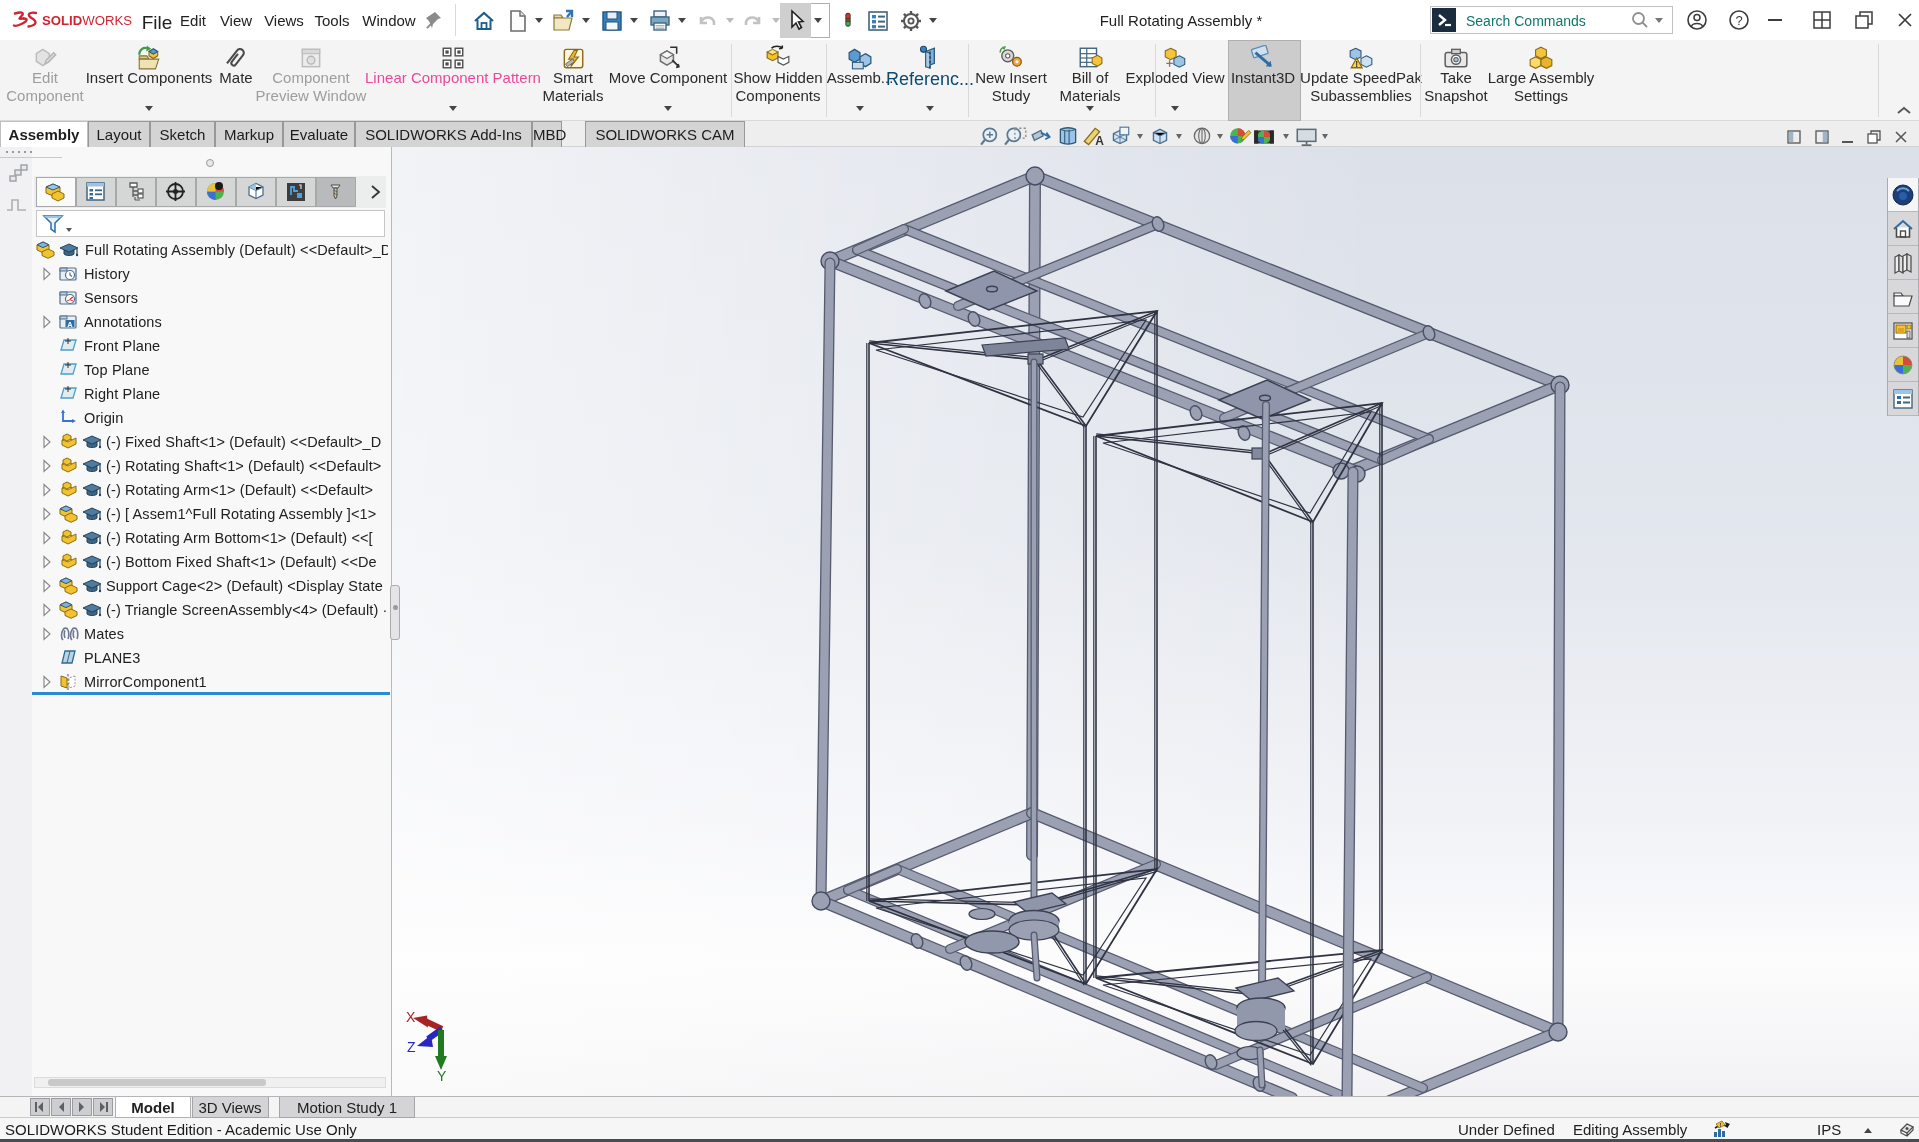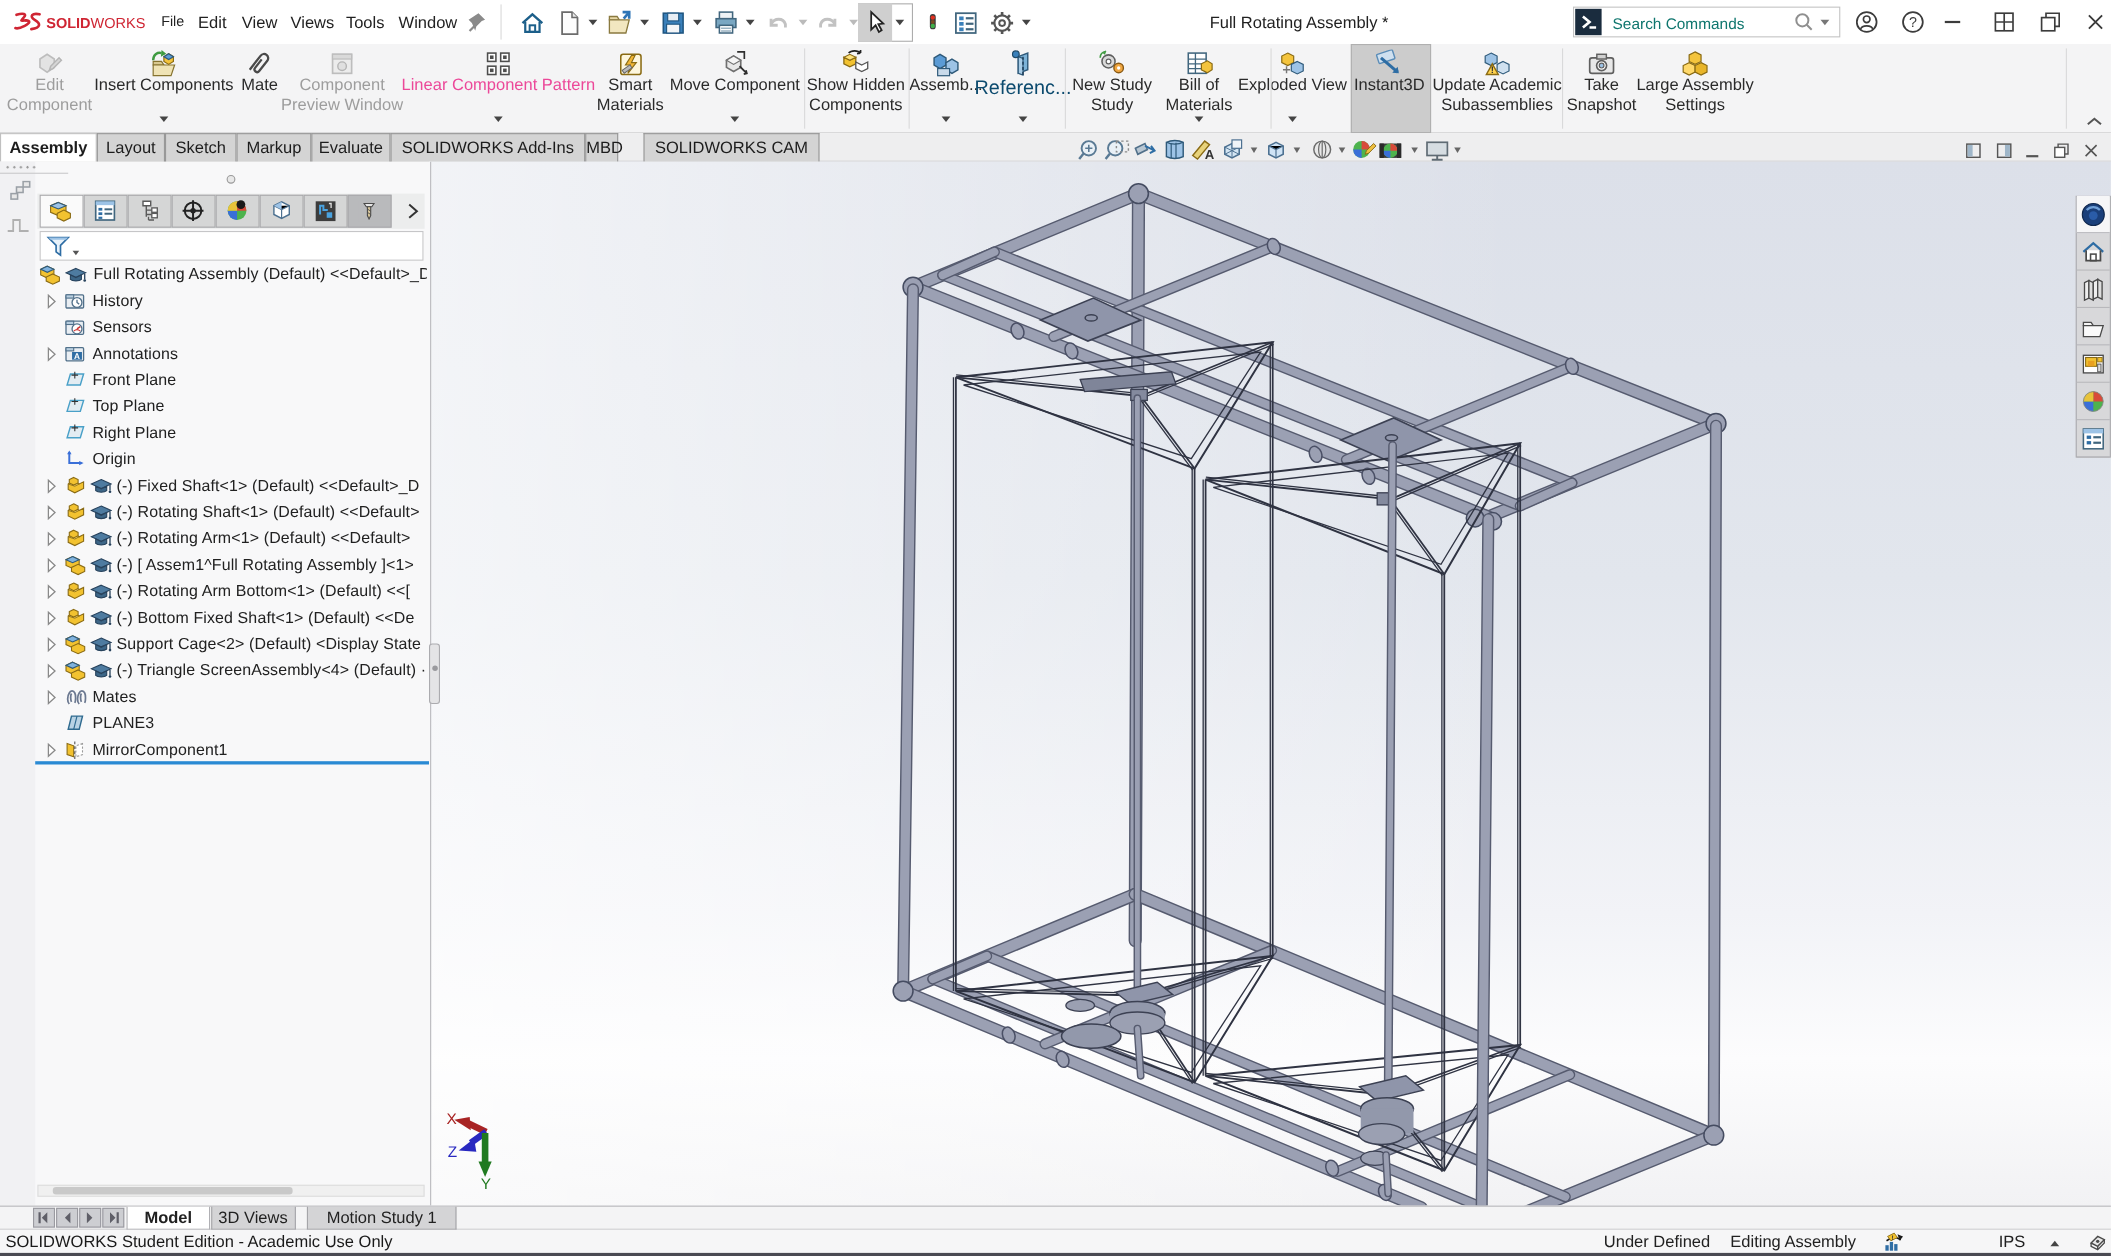--- a/index.html
+++ b/index.html
@@ -12,21 +12,21 @@
 
 <div class="ab" style="left:0;top:0;width:1919px;height:40px;background:#fff"></div>
 <svg class="ab" style="left:12px;top:10px" width="128" height="20" viewBox="0 0 128 20">
 <g stroke="#cf2533" stroke-width="2.4" fill="none" stroke-linecap="round">
 <path d="M3,3.5 C9,1.5 13,2.5 9.5,6 C6,9.5 7,9 11.5,8.5"></path>
 <path d="M11.5,8.5 C16,8.5 15.5,11 10.5,13.5 C6,15.8 4,16.5 2,15.5"></path>
 <path d="M24,3 C17,1.5 14.5,5 19.5,8 C25.5,11.5 25,15 16.5,16.5"></path>
 </g>
 <text x="30" y="15" font-size="13.2" font-weight="bold" fill="#cf2533" font-family="Liberation Sans">SOLID<tspan font-weight="normal">WORKS</tspan></text>
 </svg>
-<div class="tx ctr" style="left:157px;top:12px;font-size:13px">File</div>
+<div class="tx ctr" style="left:157px;top:12px;font-size:19px">File</div>
 <div class="tx ctr" style="left:193px;top:12px;font-size:15px">Edit</div>
 <div class="tx ctr" style="left:236px;top:12px;font-size:15px">View</div>
 <div class="tx ctr" style="left:284px;top:12px;font-size:15px">Views</div>
 <div class="tx ctr" style="left:332px;top:12px;font-size:15px">Tools</div>
 <div class="tx ctr" style="left:389px;top:12px;font-size:15px">Window</div>
 <svg class="ab" style="left:424px;top:10px" width="20" height="20" viewBox="0 0 20 20">
     <g fill="#8a8a8a">
       <path d="M11,2 L17,8 L14,9 L9,14 L8,18 L5,11 L2,8 Z"></path>
       <rect x="2" y="15" width="6" height="2" transform="rotate(-45 5 16)"></rect>
     </g>
@@ -230,21 +230,21 @@
 <div class="tx ctr" style="left:930px;top:69px;font-size:18px;color:#0c4a6e">Referenc...</div>
 <div class="caret" style="left:926px;top:106px"></div>
 <svg class="ab" style="left:998px;top:45px" width="26" height="26" viewBox="0 0 24 24">
     <circle cx="9" cy="10" r="5.5" fill="#d9d9d9" stroke="#5f5f5f" stroke-width="1.3"></circle>
     <circle cx="9" cy="10" r="2" fill="#fff" stroke="#5f5f5f" stroke-width="1"></circle>
     <circle cx="17.5" cy="15.5" r="4" fill="#f0a640" stroke="#8a5a14" stroke-width="1.2"></circle>
     <circle cx="17.5" cy="15.5" r="1.4" fill="#fff"></circle>
     <path d="M4,3 L7,1.5 L6,4.5" fill="#3f9b41"></path>
     <path d="M2,7 C2,4 4,2 7,1.5" stroke="#3f9b41" fill="none" stroke-width="1.4"></path>
   </svg>
-<div class="tx ctr" style="left:1011px;top:69px;font-size:15px;color:#2a2a2a">New Study</div>
+<div class="tx ctr" style="left:1011px;top:69px;font-size:15px;color:#2a2a2a">New Insert</div>
 <div class="tx ctr" style="left:1011px;top:87px;font-size:15px;color:#2a2a2a">Study</div>
 <svg class="ab" style="left:1077px;top:45px" width="26" height="26" viewBox="0 0 24 24">
     <rect x="3" y="3" width="15" height="17" fill="#fff" stroke="#41667e" stroke-width="1.3"></rect>
     <line x1="3" y1="8" x2="18" y2="8" stroke="#41667e" stroke-width="1.1"></line>
     <line x1="3" y1="12" x2="18" y2="12" stroke="#41667e" stroke-width="1.1"></line>
     <line x1="3" y1="16" x2="18" y2="16" stroke="#41667e" stroke-width="1.1"></line>
     <line x1="9" y1="3" x2="9" y2="20" stroke="#41667e" stroke-width="1.1"></line>
     <path d="M14,12 L19,9.5 L23,12 L23,17 L19,19.5 L14,17 Z" fill="#f4c43d" stroke="#8a6b14" stroke-width="1"></path>
   </svg>
 <div class="tx ctr" style="left:1090px;top:69px;font-size:15px;color:#2a2a2a">Bill of</div>
@@ -262,21 +262,21 @@
     <path d="M5,7 L19,19" stroke="#2e6da4" stroke-width="2.6"></path>
     <path d="M14.5,19.5 L20,20 L19,14.5" fill="#2e6da4"></path>
   </svg>
 <div class="tx ctr" style="left:1263px;top:69px;font-size:15px;color:#2a2a2a">Instant3D</div>
 <svg class="ab" style="left:1348px;top:45px" width="26" height="26" viewBox="0 0 24 24">
     <path d="M7,3 L12,5.5 L12,11 L7,13.5 L2,11 L2,5.5 Z" fill="#9dc3e6" stroke="#2f5a7a" stroke-width="1"></path>
     <path d="M17,10 L22,12.5 L22,18 L17,20.5 L12,18 L12,12.5 Z" fill="#cfe0ef" stroke="#2f5a7a" stroke-width="1"></path>
     <path d="M8,12 L13,21 L3,21 Z" fill="#ffd24d" stroke="#8a6b14" stroke-width="1.2"></path>
     <text x="8" y="20" font-size="8" font-weight="bold" text-anchor="middle" fill="#333">!</text>
   </svg>
-<div class="tx ctr" style="left:1361px;top:69px;font-size:15px;color:#2a2a2a">Update Academic</div>
+<div class="tx ctr" style="left:1361px;top:69px;font-size:15px;color:#2a2a2a">Update SpeedPak</div>
 <div class="tx ctr" style="left:1361px;top:87px;font-size:15px;color:#2a2a2a">Subassemblies</div>
 <svg class="ab" style="left:1443px;top:45px" width="26" height="26" viewBox="0 0 24 24">
     <rect x="2" y="7" width="20" height="13" rx="2" fill="#e8e8e8" stroke="#5f5f5f" stroke-width="1.4"></rect>
     <rect x="8" y="4" width="8" height="4" fill="#d0d0d0" stroke="#5f5f5f" stroke-width="1.2"></rect>
     <circle cx="12" cy="13.5" r="4.2" fill="#fff" stroke="#5f5f5f" stroke-width="1.4"></circle>
     <circle cx="12" cy="13.5" r="2" fill="#9dc3e6" stroke="#5f5f5f" stroke-width="1"></circle>
   </svg>
 <div class="tx ctr" style="left:1456px;top:69px;font-size:15px;color:#2a2a2a">Take</div>
 <div class="tx ctr" style="left:1456px;top:87px;font-size:15px;color:#2a2a2a">Snapshot</div>
 <svg class="ab" style="left:1528px;top:45px" width="26" height="26" viewBox="0 0 24 24">

